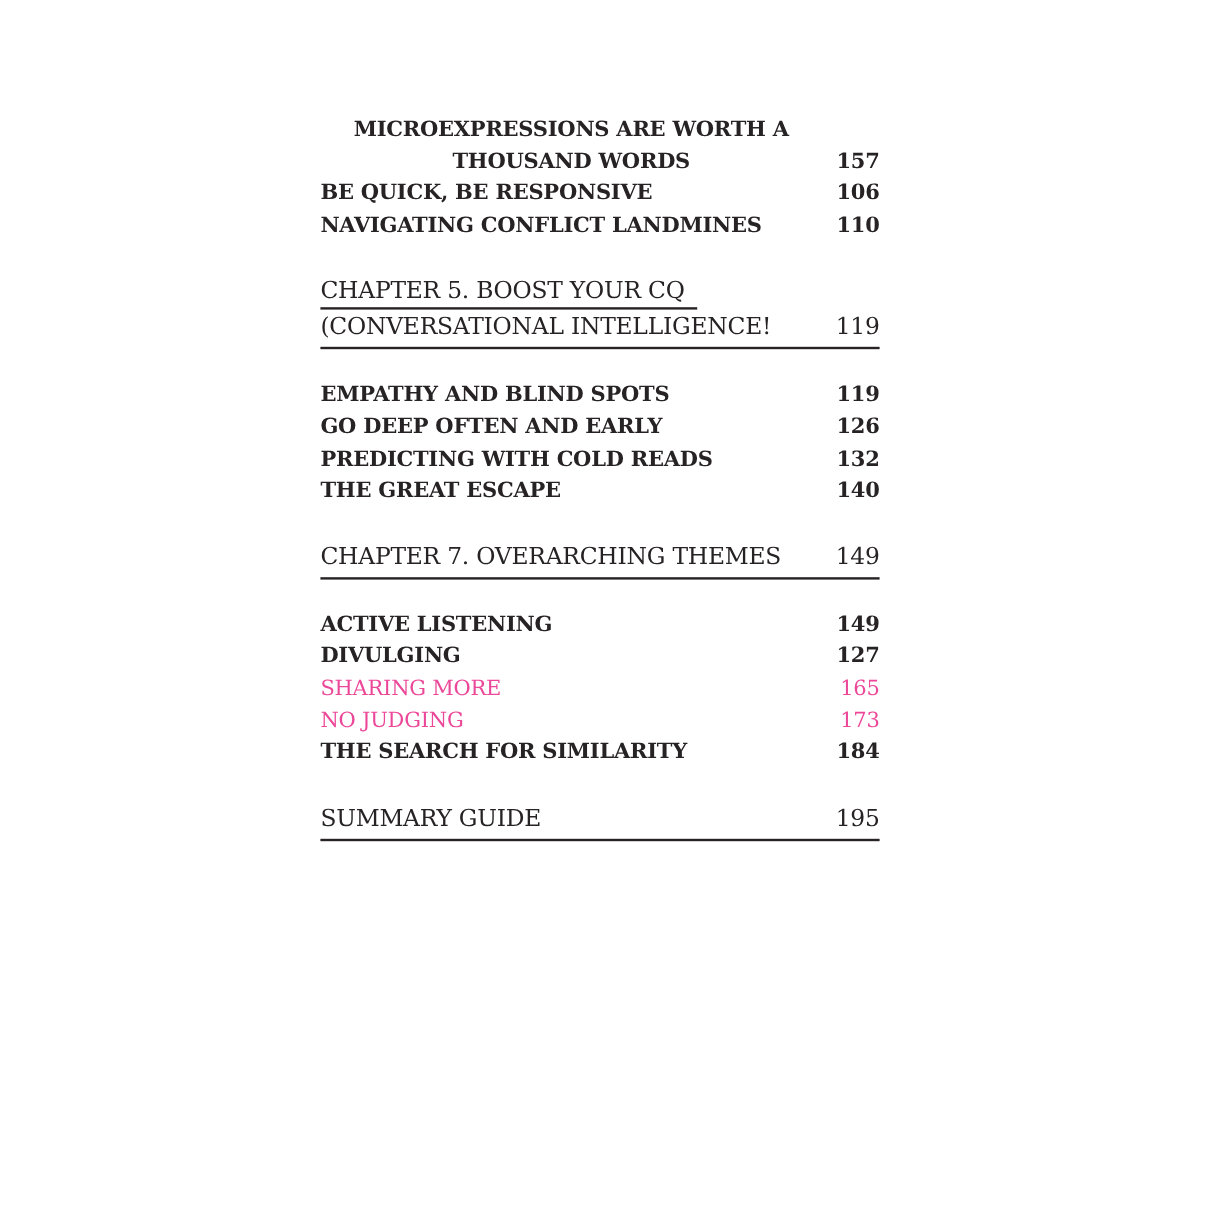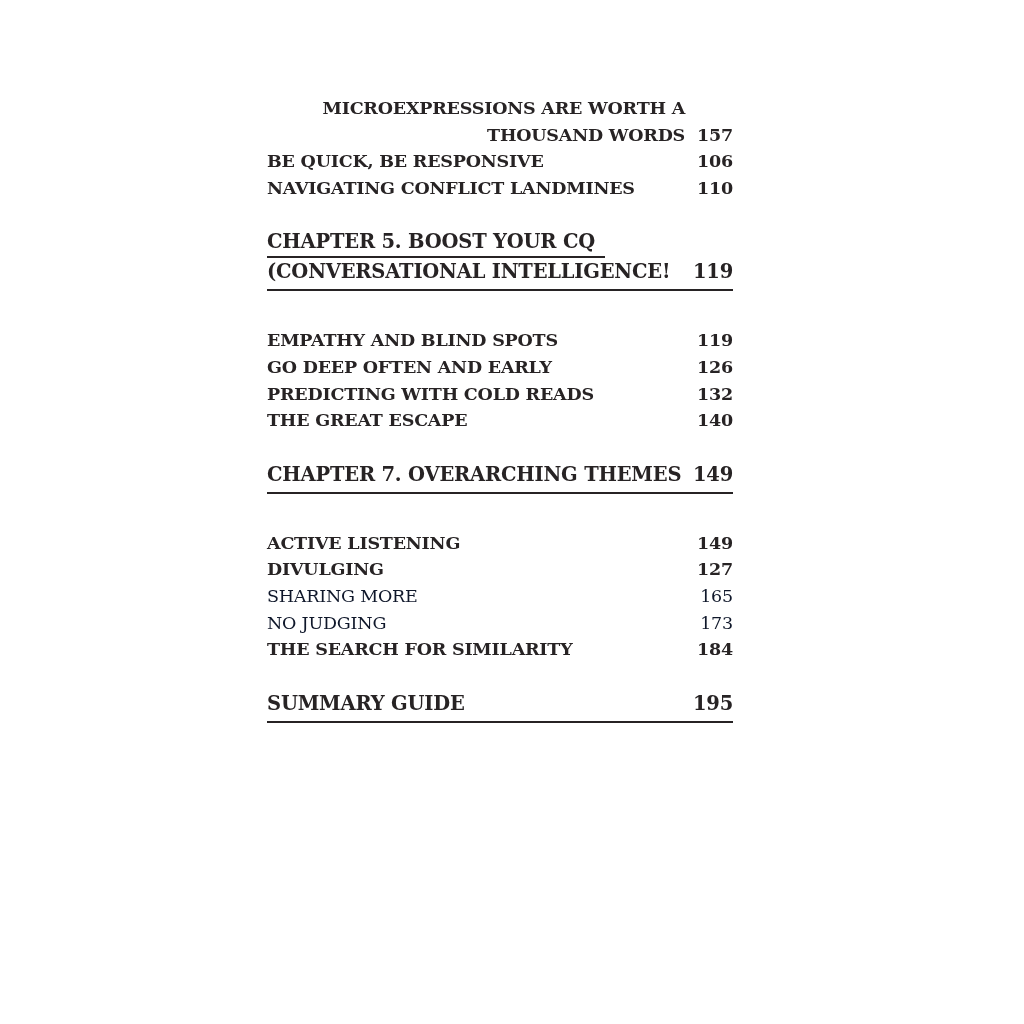--- a/index.html
+++ b/index.html
@@ -22,33 +22,33 @@
     display: flex;
     justify-content: space-between;
     align-items: baseline;
     line-height: 26.6px;
   }
   .entry {
     font-size: 17.5px;
     font-weight: 700;
     letter-spacing: -0.2px;
   }
-  .entry .label { text-align: right; }
+  .entry .label { text-align: center; }
   .entry .num { text-align: right; white-space: nowrap; padding-left: 12px; }
   .entry.two-line { align-items: flex-end; }
   .entry.two-line .label { max-width: 435px; }
   .entry.light {
     font-weight: 400;
-    color: #0f172a;
+    color: #ec4899;
   }
   .chapter-block {
     margin-top: 27px;
-    margin-bottom: 36px;
+    margin-bottom: 25px;
     font-size: 19.5px;
-    font-weight: 700;
+    font-weight: 400;
     letter-spacing: -0.2px;
   }
   .chapter-block .row { line-height: 27px; }
   .chapter-line1 { line-height: 27px; }
   .chapter-line1 .underlined {
     display: inline-block;
     border-bottom: 2px solid #272324;
     padding-right: 10px;
     padding-bottom: 2px;
     line-height: 25px;

